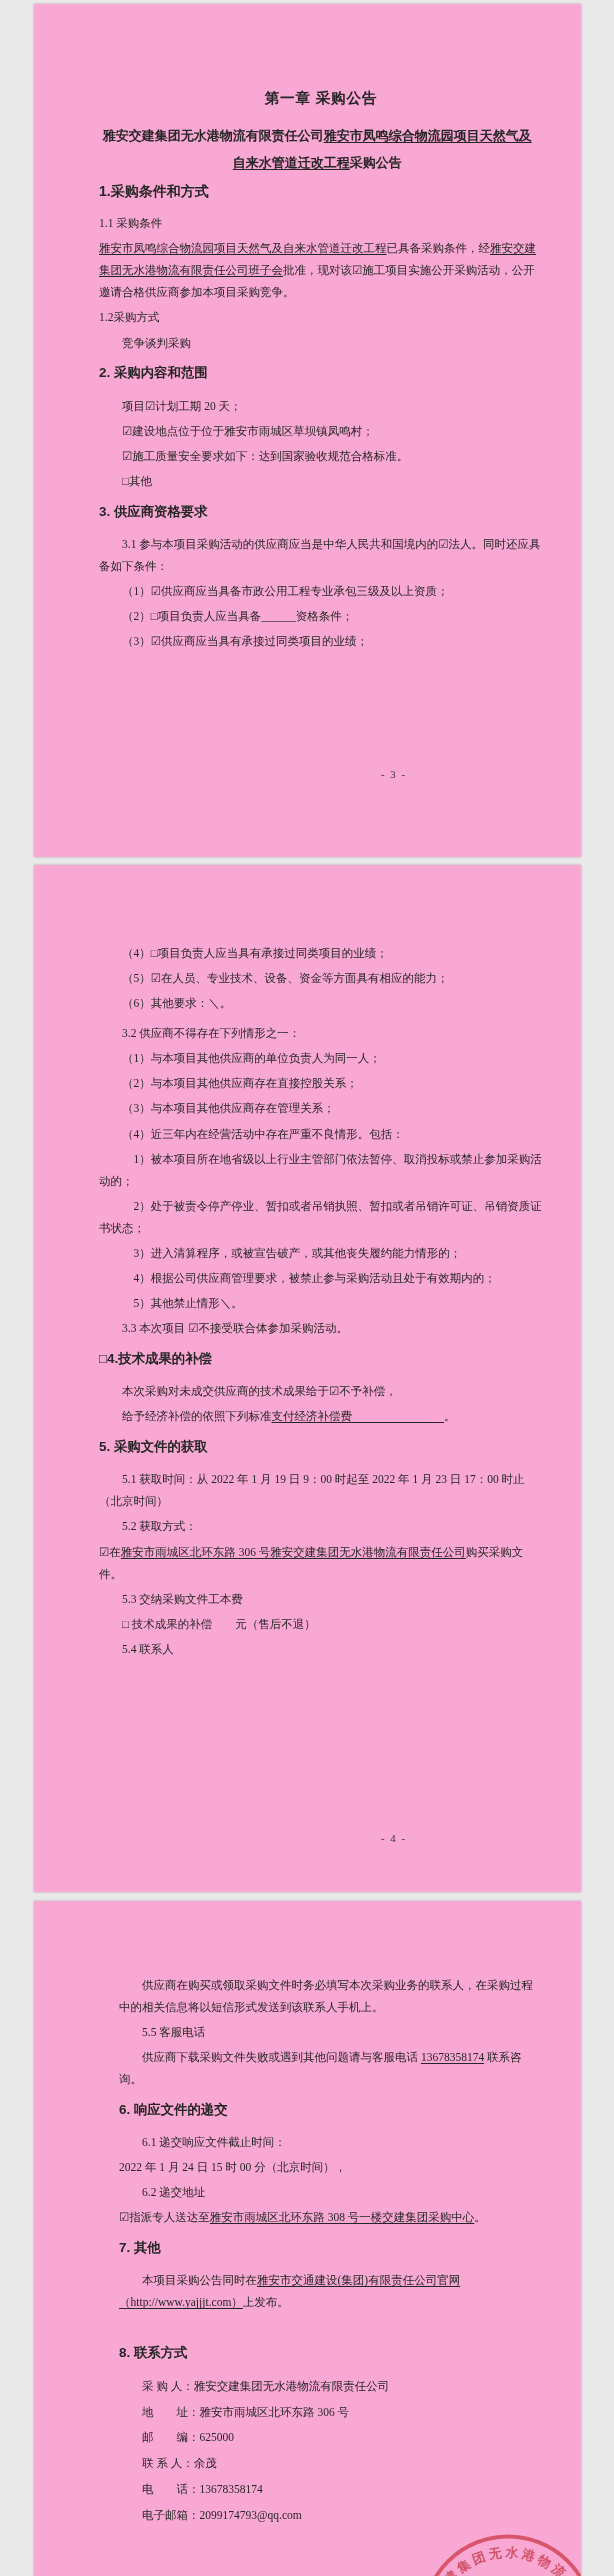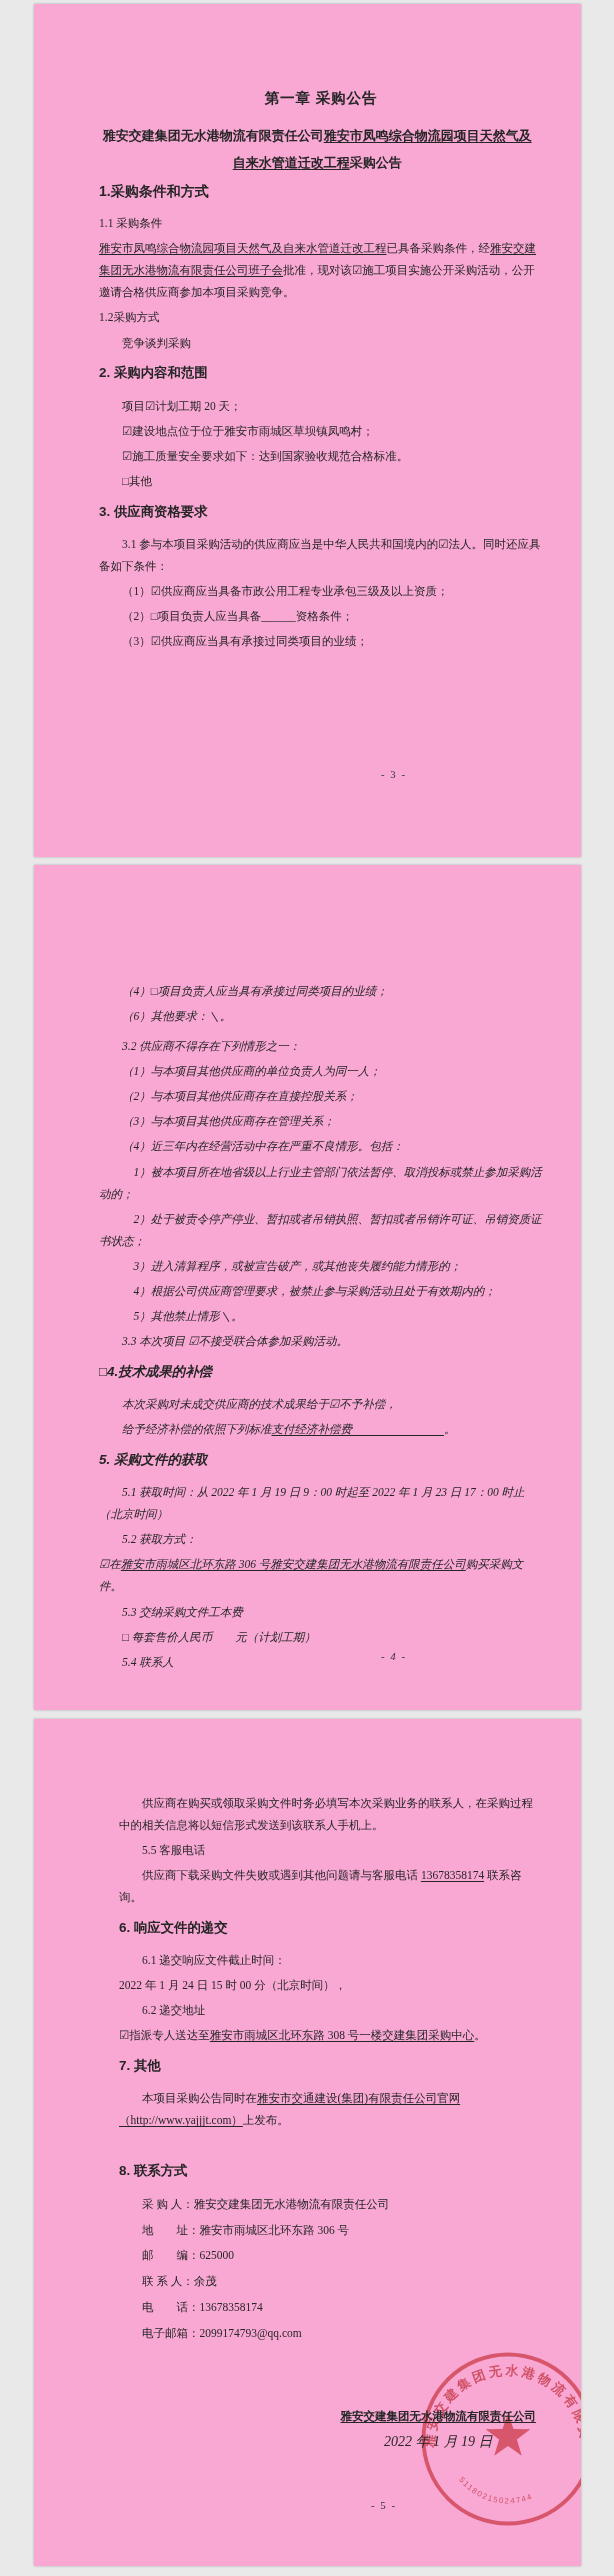--- a/index.html
+++ b/index.html
@@ -13,21 +13,21 @@
   .page {
     width:547px;
     margin:0 auto 8.5px auto;
     background:#f9a8d4;
     box-shadow:0 0 2.3px rgba(0,0,0,.28);
     position:relative;
     overflow:hidden;
     box-sizing:border-box;
   }
   #page-1 { height:853px; padding:85px 38px 0 65px; }
-  #page-2 { height:845px; padding:115px 38px 0 65px;font-style:italic; }
+  #page-2 { height:1027px; padding:77px 38px 0 65px; }
   #page-3 { height:847px; padding:73px 38px 0 85px; }
 
   .chapter {
     font-family:"Liberation Sans","DejaVu Sans",sans-serif;
     font-weight:bold; font-size:14.6px; text-align:center;
     margin:0 0 14px 0; letter-spacing:0.8px;
   }
   .doctitle {
     font-family:"Liberation Sans","DejaVu Sans",sans-serif;
     font-weight:bold; font-size:13px; text-align:center;
@@ -99,20 +99,21 @@
     <p class="p ind1">3.1 参与本项目采购活动的供应商应当是中华人民共和国境内的☑法人。同时还应具备如下条件：</p>
     <p class="p pl2">（1）☑供应商应当具备市政公用工程专业承包三级及以上资质；</p>
     <p class="p pl2">（2）□项目负责人应当具备______资格条件；</p>
     <p class="p pl2">（3）☑供应商应当具有承接过同类项目的业绩；</p>
 
     <div class="pagenum">- 3 -</div>
   </div>
 
   <div class="page" id="page-2">
     <p class="p pl2">（4）□项目负责人应当具有承接过同类项目的业绩；</p>
+    <p class="p pl2">（5）☑在人员、专业技术、设备、资金等方面具有相应的能力；</p>
     <p class="p pl2">（6）其他要求：＼。</p>
 
     <p class="p pl2 gap">3.2 供应商不得存在下列情形之一：</p>
     <p class="p pl2">（1）与本项目其他供应商的单位负责人为同一人；</p>
     <p class="p pl2">（2）与本项目其他供应商存在直接控股关系；</p>
     <p class="p pl2">（3）与本项目其他供应商存在管理关系；</p>
     <p class="p pl2">（4）近三年内在经营活动中存在严重不良情形。包括：</p>
     <p class="p sub">1）被本项目所在地省级以上行业主管部门依法暂停、取消投标或禁止参加采购活动的；</p>
     <p class="p sub">2）处于被责令停产停业、暂扣或者吊销执照、暂扣或者吊销许可证、吊销资质证书状态；</p>
     <p class="p sub">3）进入清算程序，或被宣告破产，或其他丧失履约能力情形的；</p>
@@ -122,21 +123,21 @@
 
     <div class="h-sec">□4.技术成果的补偿</div>
     <p class="p ind1 gap">本次采购对未成交供应商的技术成果给于☑不予补偿，</p>
     <p class="p ind1"><span>给予经济补偿的依照下列标准</span><span class="u">支付经济补偿费　　　　　　　　</span><span>。</span></p>
 
     <div class="h-sec">5. 采购文件的获取</div>
     <p class="p ind1 gap">5.1 获取时间：从 2022 年 1 月 19 日 9：00 时起至 2022 年 1 月 23 日 17：00 时止（北京时间）</p>
     <p class="p pl2">5.2 获取方式：</p>
     <p class="p"><span>☑在</span><span class="u">雅安市雨城区北环东路 306 号雅安交建集团无水港物流有限责任公司</span><span>购买采购文件。</span></p>
     <p class="p pl2">5.3 交纳采购文件工本费</p>
-    <p class="p pl2">□ 每套售价人民币　　元（计划工期）</p>
+    <p class="p pl2">□ 技术成果的补偿　　元（售后不退）</p>
     <p class="p pl2">5.4 联系人</p>
 
     <div class="pagenum">- 4 -</div>
   </div>
 
   <div class="page" id="page-3">
     <p class="p ind1">供应商在购买或领取采购文件时务必填写本次采购业务的联系人，在采购过程中的相关信息将以短信形式发送到该联系人手机上。</p>
     <p class="p pl2">5.5 客服电话</p>
     <p class="p ind1"><span>供应商下载采购文件失败或遇到其他问题请与客服电话 </span><span class="u">13678358174</span><span> 联系咨询。</span></p>
 

